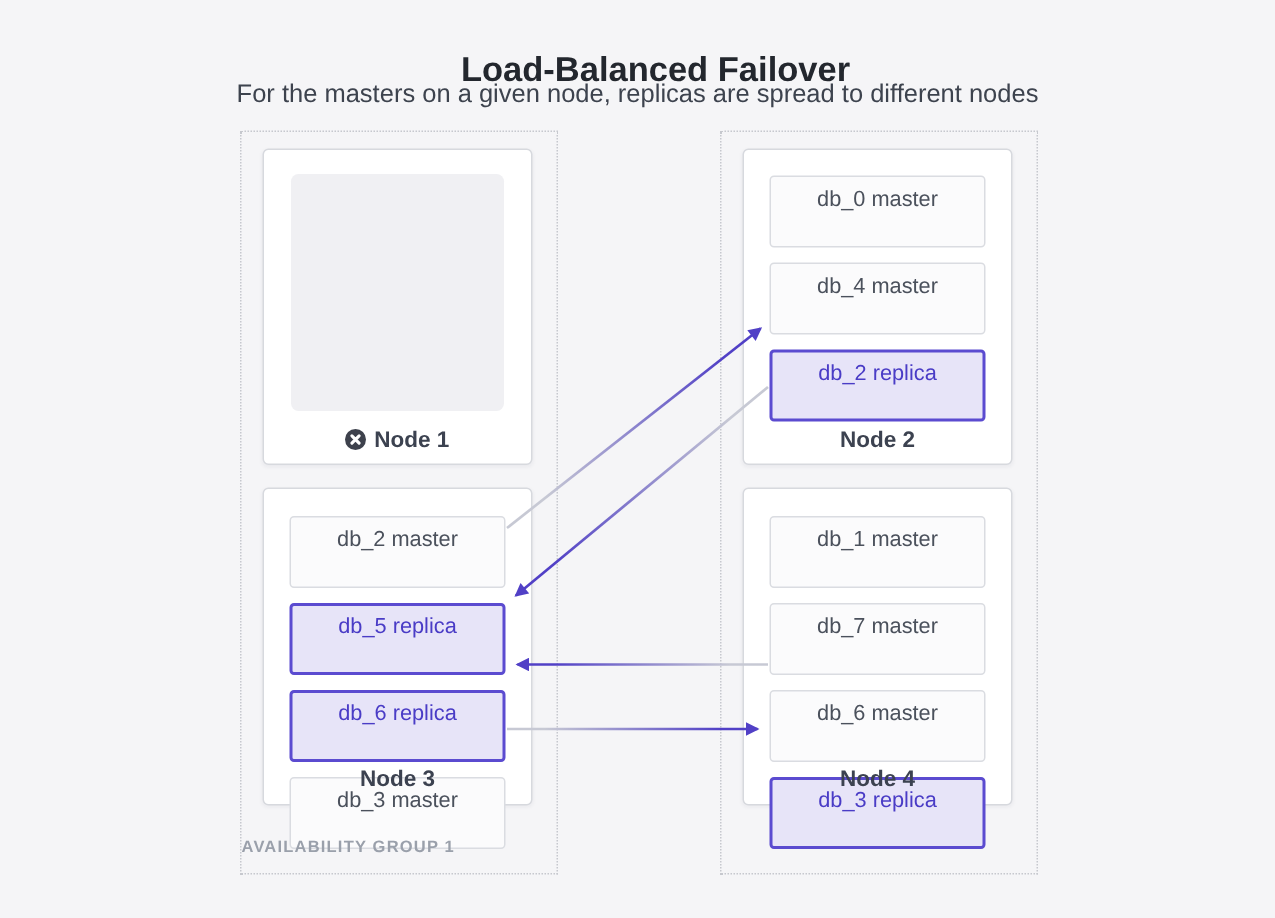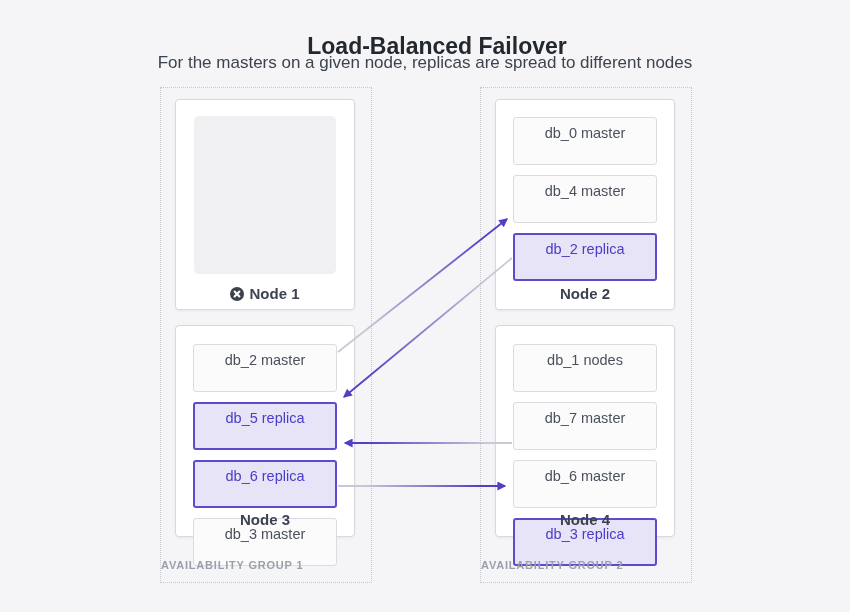--- a/index.html
+++ b/index.html
@@ -85,29 +85,28 @@
       <div class="boxes">
         <div class="box master">db_0 master</div>
         <div class="box master">db_4 master</div>
         <div class="box replica">db_2 replica</div>
       </div>
       <div class="node-label">Node 2</div>
     </div>
 
     <div class="card bottom">
       <div class="boxes">
-        <div class="box master">db_1 nodes</div>
+        <div class="box master">db_1 master</div>
         <div class="box master">db_7 master</div>
         <div class="box master">db_6 master</div>
         <div class="box replica">db_3 replica</div>
       </div>
       <div class="node-label">Node 4</div>
     </div>
 
-    <div class="group-label">AVAILABILITY GROUP 2</div>
   </div>
 
   <svg id="arrows" viewBox="0 0 850 612">
     <defs>
       <marker id="arrowhead" viewBox="0 0 10 10" refX="8.5" refY="5" markerWidth="10" markerHeight="9" orient="auto" markerUnits="userSpaceOnUse">
         <path id="arrowhead-path" d="M0,0 L10,5 L0,10 Z" fill="#5140c6"></path>
       </marker>
       <g id="grad-container"></g>
     <linearGradient id="lg0" gradientUnits="userSpaceOnUse" x1="338" y1="352" x2="507" y2="219">
           <stop offset="0" stop-color="#c7c9d4"></stop>

